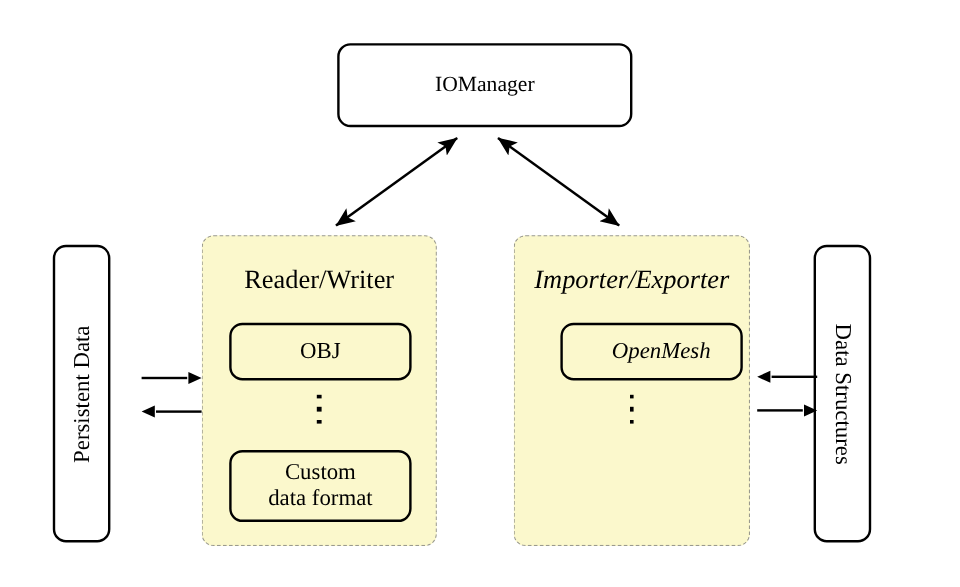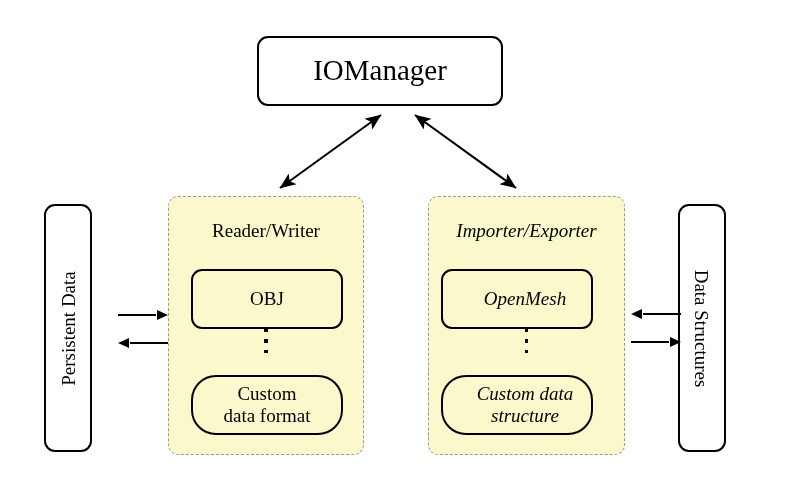--- a/index.html
+++ b/index.html
@@ -26,71 +26,71 @@
     position: absolute;
     box-sizing: border-box;
     display: flex;
     align-items: center;
     justify-content: center;
     text-align: center;
   }
 
   
   .manager-box {
-    left: 257px;
+    left: 281px;
     top: 36px;
     width: 246px;
     height: 70px;
     border: 2.2px solid #000000;
     border-radius: 11px;
     background: #ffffff;
-    font-size: 29px;
+    font-size: 18px;
     line-height: 1.1;
   }
 
   
   .group-panel {
     position: absolute;
     box-sizing: border-box;
     border: 1.6px dashed #9a9a8e;
     border-radius: 10px;
     background: #fbf8cc;
   }
   .group-panel.left  { left: 168px; top: 196px; width: 196px; height: 259px; }
   .group-panel.right { left: 428px; top: 196px; width: 197px; height: 259px; font-style: italic; }
 
   .group-title {
     position: absolute;
     left: 0;
     right: 0;
     top: 24px;
     text-align: center;
-    font-size: 19px;
+    font-size: 22px;
     line-height: 1.1;
     white-space: nowrap;
   }
 
   
   .sub-box {
     position: absolute;
     box-sizing: border-box;
     border: 2.2px solid #000000;
     border-radius: 11px;
     background: #fbf8cc;
     display: flex;
     align-items: center;
     justify-content: center;
     text-align: center;
     font-size: 19px;
     line-height: 1.18;
   }
   .group-panel.left  .sub-box { left: 22px; width: 152px; }
-  .group-panel.right .sub-box { left: 12px; width: 152px; padding-left: 16px; }
-  .sub-box.first  { top: 72px;  height: 60px; }
-  .sub-box.second { top: 178px; height: 60px; border-radius: 25px; }
+  .group-panel.right .sub-box { left: 38px; width: 152px; padding-left: 16px; }
+  .sub-box.first  { top: 72px;  height: 48px; }
+  .sub-box.second { top: 178px; height: 60px; }
 
   
   .vdots {
     position: absolute;
     left: 0;
     right: 0;
     top: 132px;
     display: flex;
     flex-direction: column;
     align-items: center;
@@ -220,26 +220,20 @@
     <div class="sub-box first">
       <span>OpenMesh</span>
     </div>
 
     <div class="vdots">
       <i></i>
         <i></i>
         <i></i>
     </div>
 
-    <div class="sub-box second">
-      <span>
-        <span>Custom data</span><br>
-        <span>structure</span>
-      </span>
-    </div>
   </div>
 
   <div class="h-arrow to-right" style="left:118px; top:314px; width:38px;"></div>
 
   <div class="h-arrow to-left" style="left:130px; top:342px; width:38px;"></div>
 
   <div class="h-arrow to-left" style="left:643px; top:313px; width:38px;"></div>
 
   <div class="h-arrow to-right" style="left:631px; top:341px; width:38px;"></div>
 

